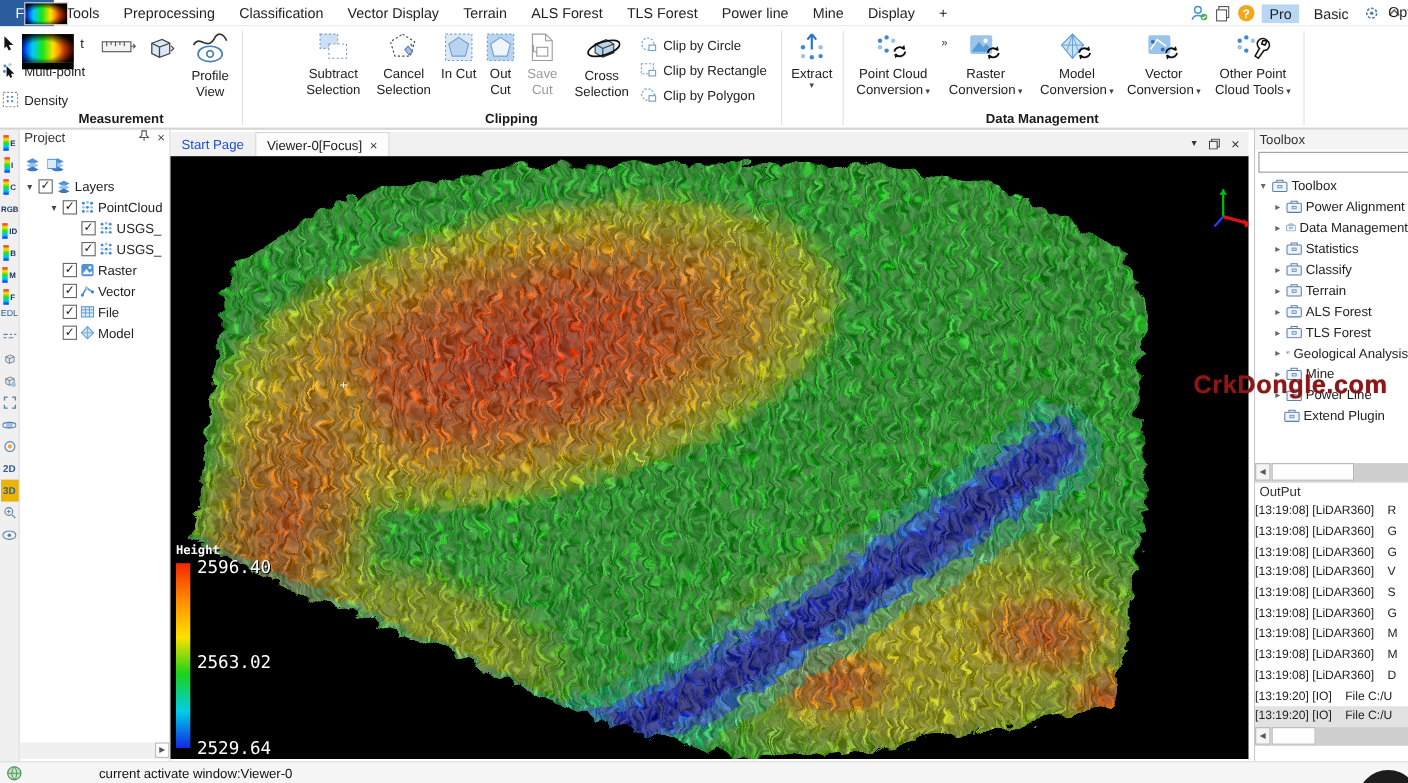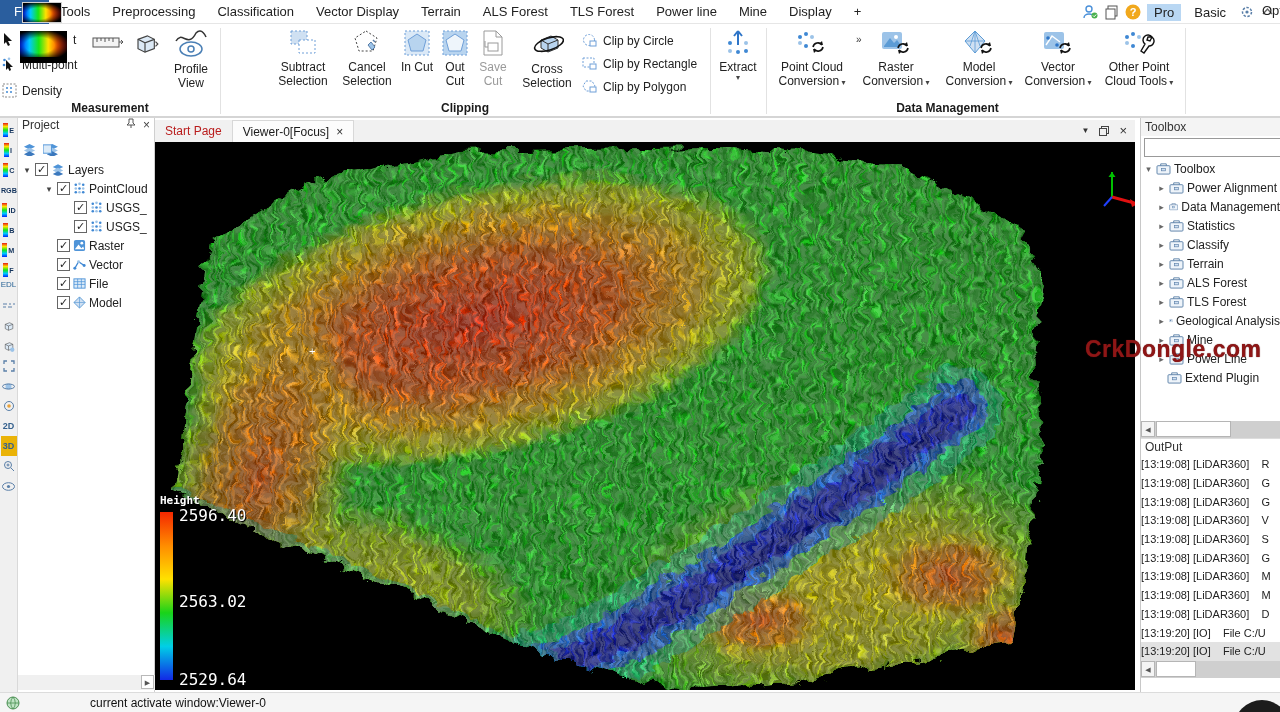--- a/index.html
+++ b/index.html
@@ -62,21 +62,21 @@
 .cb{width:13px;height:13px;border:1px solid #666;background:#fff;font-size:11px;line-height:11px;
   text-align:center;color:#222;flex:none}
 .pl0{padding-left:4px}.pl1{padding-left:26px}.pl2{padding-left:56px}
 #pj-scroll{position:absolute;bottom:2px;left:0;width:137px;height:15px;background:#f0f0f0}
 #pj-scroll .arrow{position:absolute;right:1px;top:0;width:13px;height:14px;background:#fff;
   border:1px solid #b9b9b9;font-size:7px;color:#555;text-align:center;line-height:13px}
 
 
 #viewer{position:absolute;left:155px;top:120px;width:980px;height:570px}
 #tabbar{position:absolute;left:0;top:0;width:980px;height:22px;background:#f1f1f1;display:flex;align-items:flex-end}
-.tab{height:22px;line-height:22px;padding:0 10px;font-size:12px;color:#b91c1c;white-space:nowrap}
+.tab{height:22px;line-height:22px;padding:0 10px;font-size:12px;color:#1d4ed8;white-space:nowrap}
 .tab.active{background:#fcfcfc;color:#1a1a1a;border:1px solid #d8d8d8;border-bottom:none}
 .tab .x{color:#333;margin-left:7px;font-size:12px}
 #tab-icons{position:absolute;right:8px;top:3px;display:flex;gap:10px;align-items:center;color:#333;font-size:10px}
 #canvas{position:absolute;left:0;top:22px;width:980px;height:548px;background:#000;overflow:hidden}
 #crosshair{position:absolute;left:154px;top:203px;color:#fff;font-size:11px}
 #legend{position:absolute;left:5px;top:352px;color:#fff;font-family:"DejaVu Sans Mono",monospace}
 #legend .ttl{font-size:11px;font-weight:bold;text-shadow:1px 1px 0 #000;margin-bottom:4px}
 #legend .bar{position:absolute;left:0;top:18px;width:13px;height:168px;
   background:linear-gradient(#f42700,#ff8c00,#ffe100,#19d319,#00cfe6,#1228e6)}
 #legend .lv{position:absolute;left:19px;font-size:16px;text-shadow:1px 1px 0 #000;white-space:nowrap}

